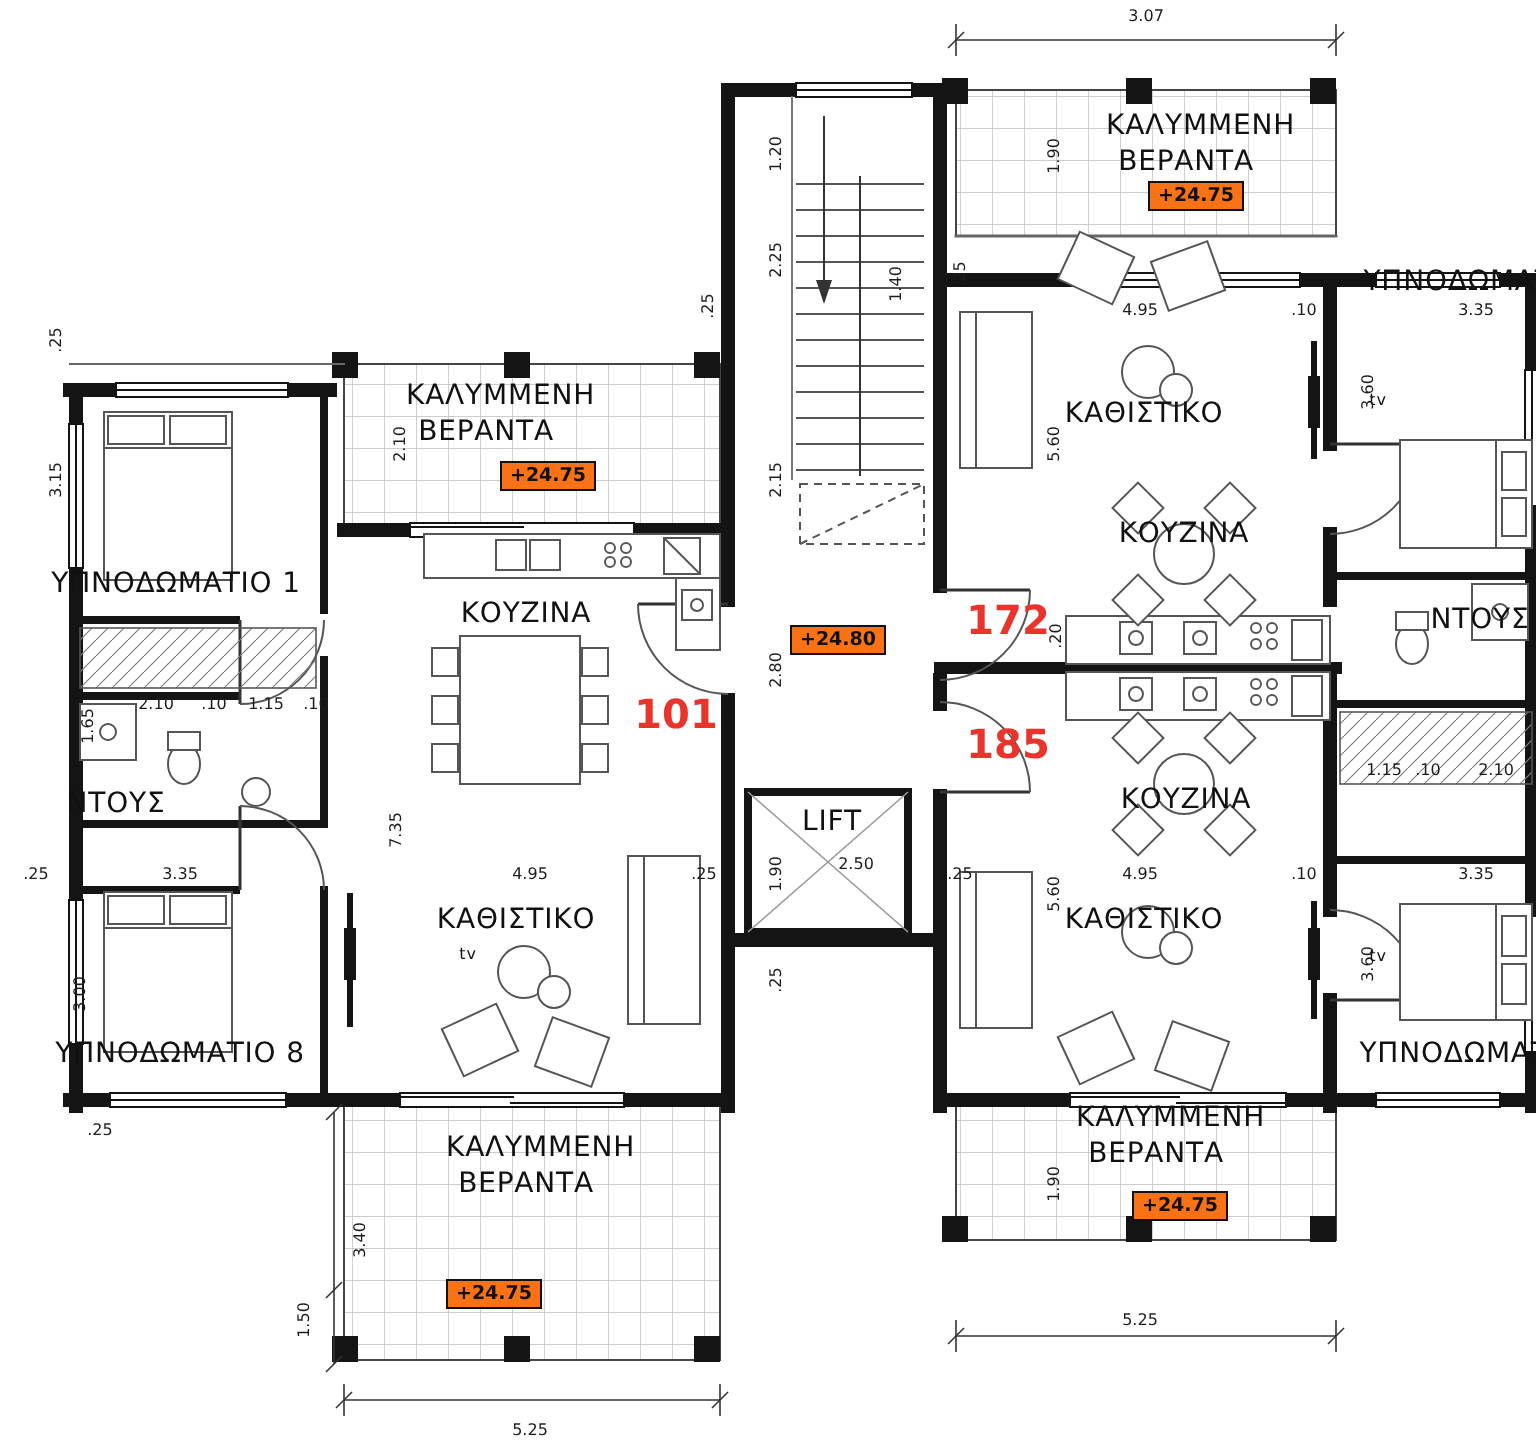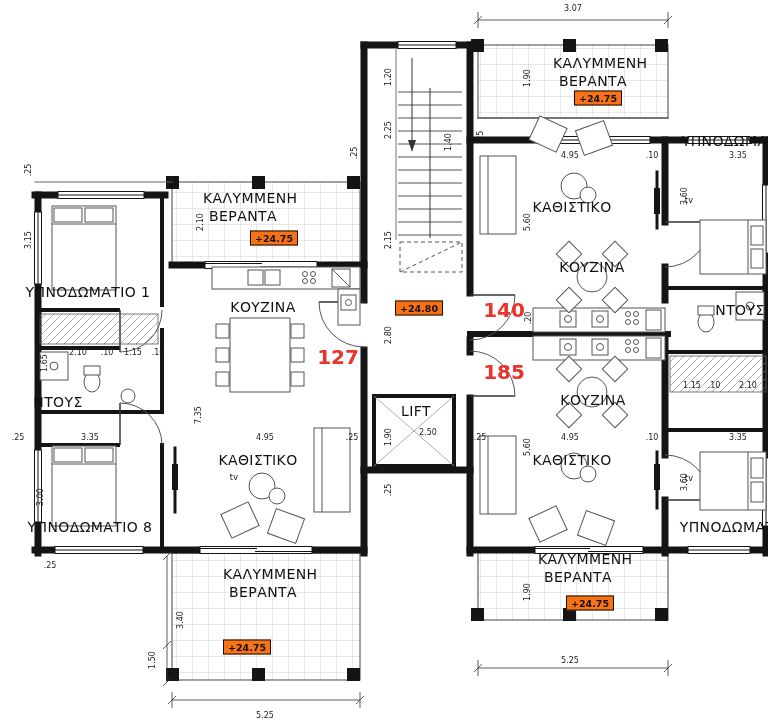--- a/index.html
+++ b/index.html
@@ -299,22 +299,22 @@
         <line x1="360" y1="692" x2="360" y2="708"></line>
       <line x1="168" y1="704" x2="176" y2="696"></line>
         <line x1="356" y1="704" x2="364" y2="696"></line>
       <line x1="167" y1="556" x2="167" y2="682"></line>
       <line x1="163" y1="560" x2="171" y2="552"></line>
         <line x1="163" y1="649" x2="171" y2="641"></line>
         <line x1="163" y1="686" x2="171" y2="678"></line>
     </g>
   </svg>
 
-  <div class="unit-no" style="left:338px;top:357px">127</div>
-  <div class="unit-no" style="left:504px;top:310px">140</div>
+  <div class="unit-no" style="left:338px;top:357px">101</div>
+  <div class="unit-no" style="left:504px;top:310px">172</div>
   <div class="unit-no" style="left:504px;top:372px">185</div>
 
   <div class="room-lbl wrap" style="left:243px;top:207px">ΚΑΛΥΜΜΕΝΗ ΒΕΡΑΝΤΑ</div>
   <div class="room-lbl" style="left:88px;top:292px">ΥΠΝΟΔΩΜΑΤΙΟ 1</div>
   <div class="room-lbl" style="left:263px;top:307px">ΚΟΥΖΙΝΑ</div>
   <div class="room-lbl" style="left:58px;top:402px">ΝΤΟΥΣ</div>
   <div class="room-lbl" style="left:90px;top:527px">ΥΠΝΟΔΩΜΑΤΙΟ 8</div>
   <div class="room-lbl" style="left:258px;top:460px">ΚΑΘΙΣΤΙΚΟ</div>
   <div class="room-lbl wrap" style="left:263px;top:583px">ΚΑΛΥΜΜΕΝΗ ΒΕΡΑΝΤΑ</div>
   <div class="room-lbl wrap" style="left:593px;top:72px">ΚΑΛΥΜΜΕΝΗ ΒΕΡΑΝΤΑ</div>
@@ -329,21 +329,21 @@
   <div class="room-lbl" style="left:416px;top:411px">LIFT</div>
   <div class="dim" style="left:428px;top:432px">2.50</div>
   <div class="room-lbl tv" style="left:190px;top:477px">tv</div>
   <div class="room-lbl tv" style="left:645px;top:200px">tv</div>
   <div class="room-lbl tv" style="left:645px;top:478px">tv</div>
 
   <div class="elev" style="left:274px;top:238px">+24.75</div>
   <div class="elev" style="left:247px;top:647px">+24.75</div>
   <div class="elev" style="left:598px;top:98px">+24.75</div>
   <div class="elev" style="left:590px;top:603px">+24.75</div>
-  <div class="elev" style="left:419px;top:308px">+24.80</div>
+  <div class="elev" style="left:419px;top:320px">+24.80</div>
 
   <div class="dim" style="left:573px;top:8px">3.07</div>
   <div class="dim rot" style="left:527px;top:78px">1.90</div>
   <div class="dim" style="left:570px;top:155px">4.95</div>
   <div class="dim" style="left:652px;top:155px">.10</div>
   <div class="dim" style="left:738px;top:155px">3.35</div>
   <div class="dim rot" style="left:480px;top:137px">.25</div>
   <div class="dim rot" style="left:527px;top:222px">5.60</div>
   <div class="dim rot" style="left:684px;top:196px">3.60</div>
   <div class="dim rot" style="left:528px;top:318px">.20</div>

